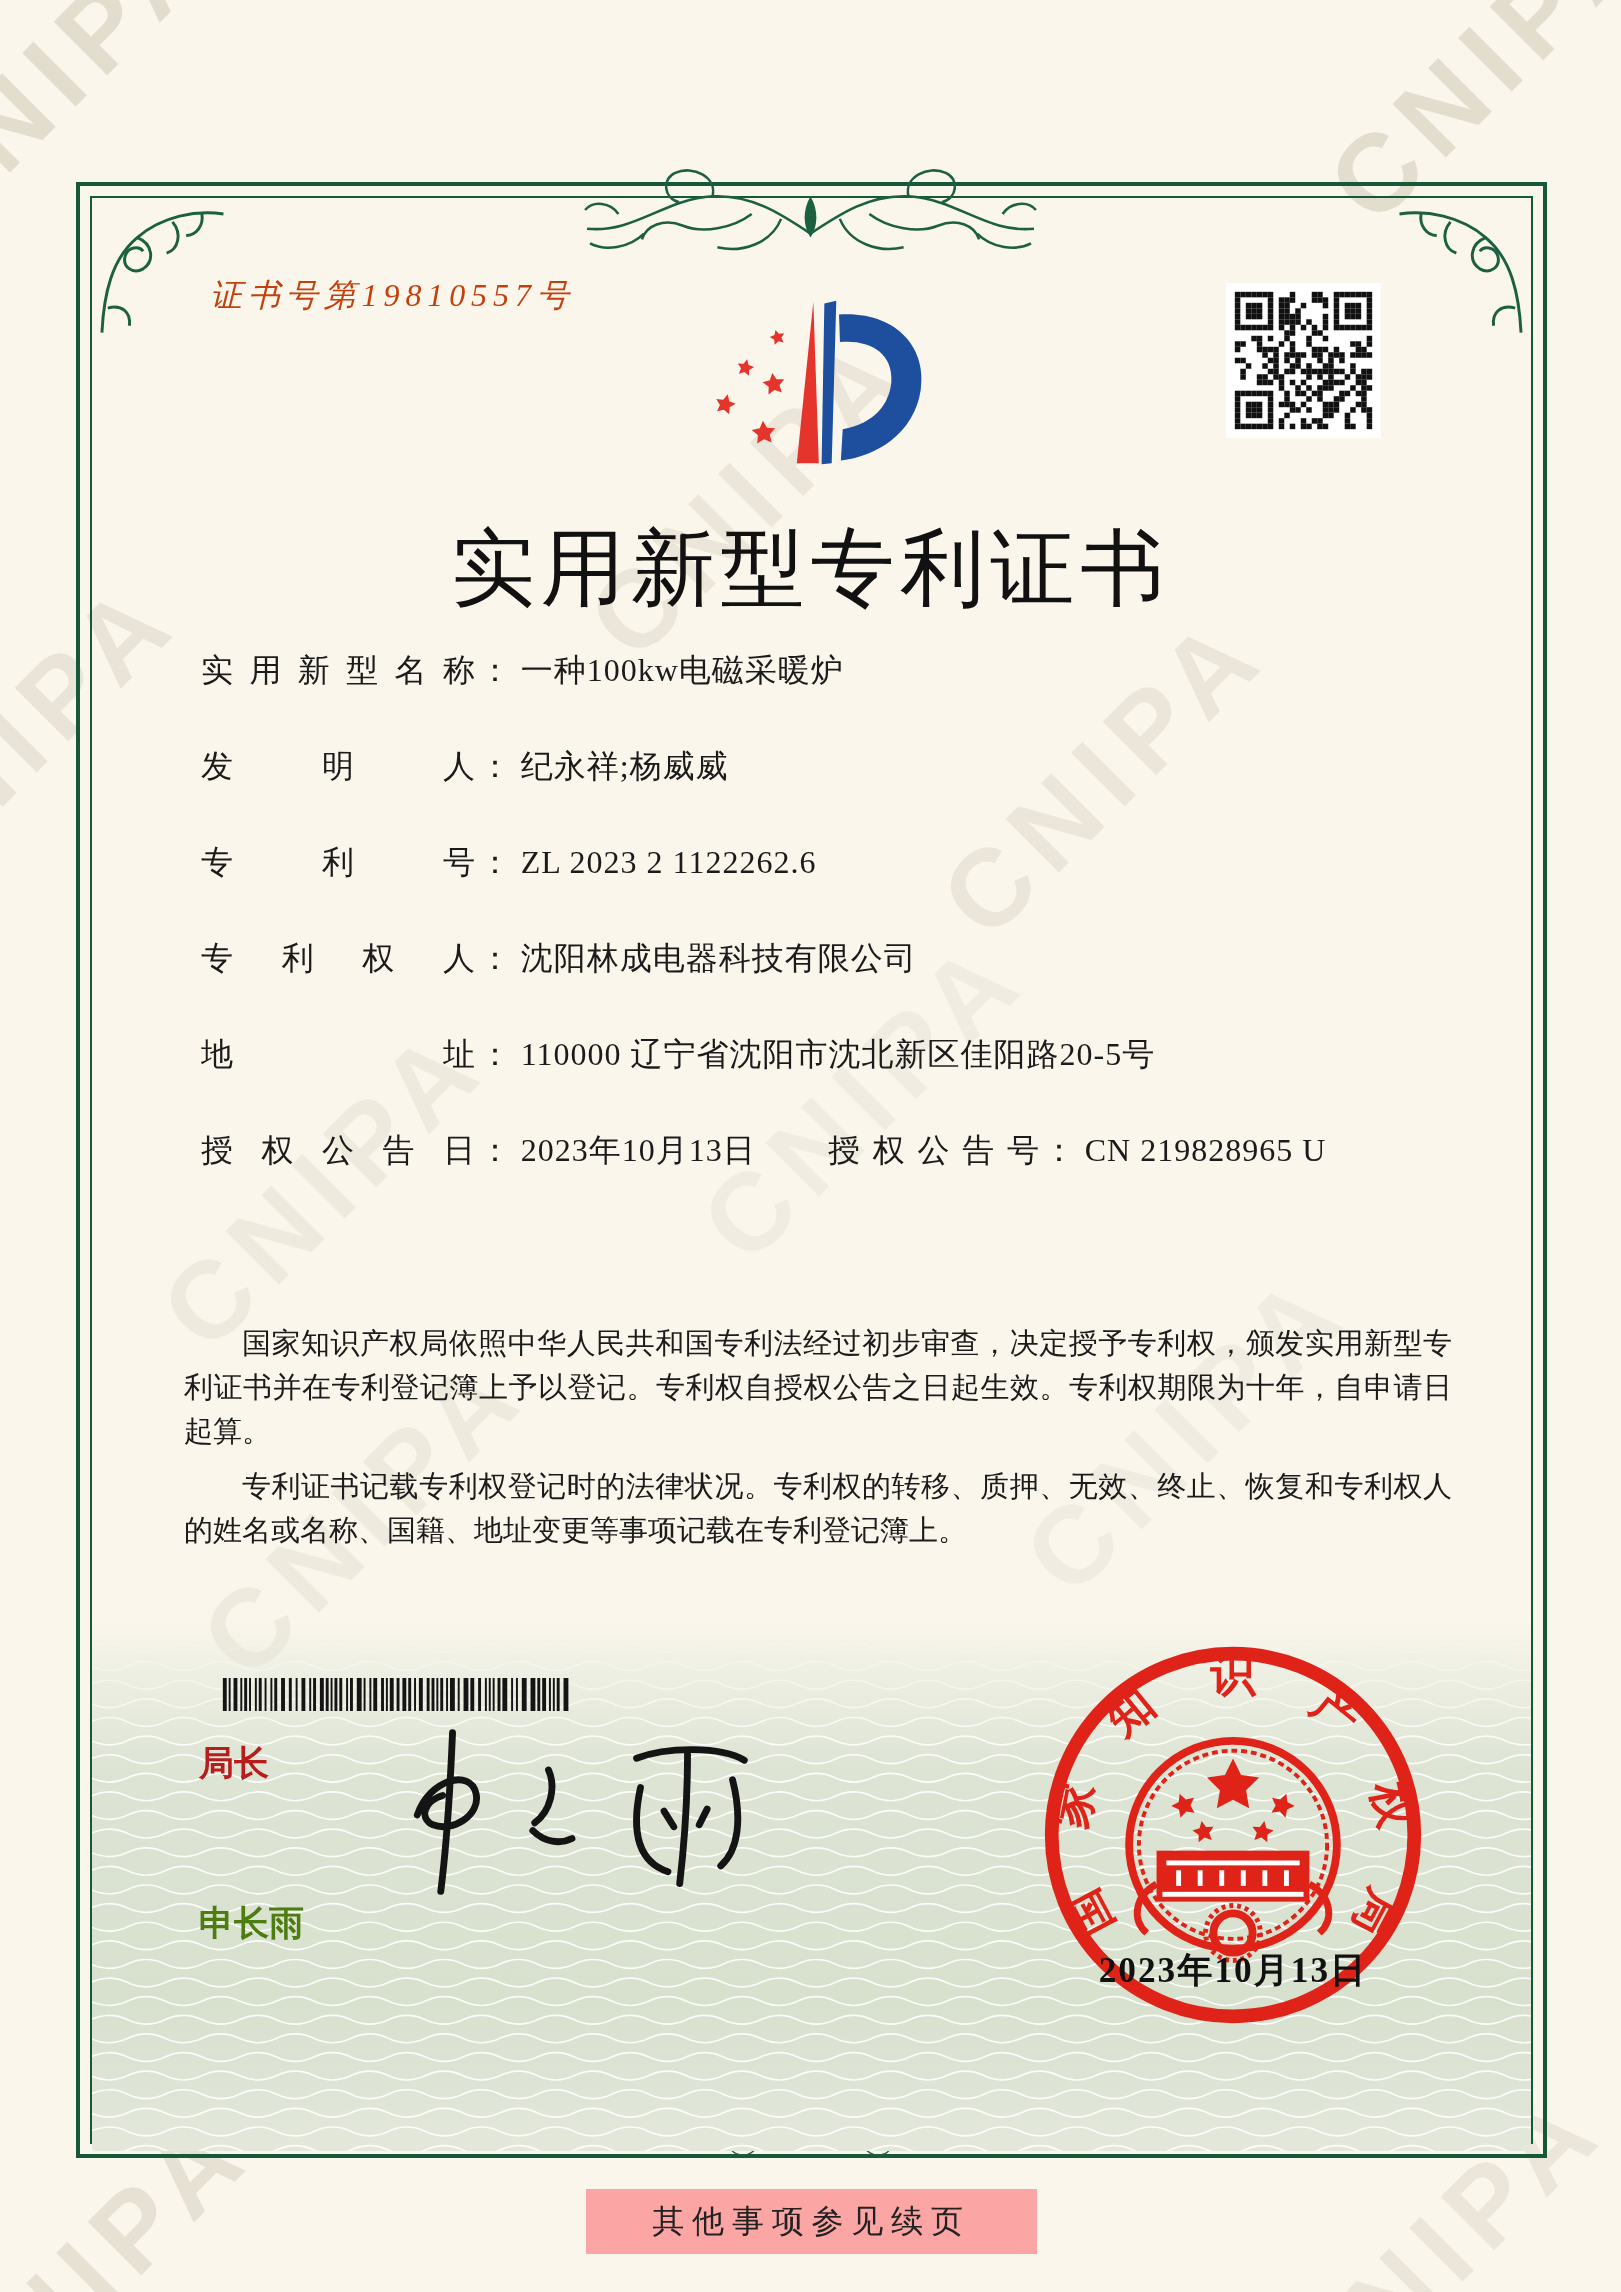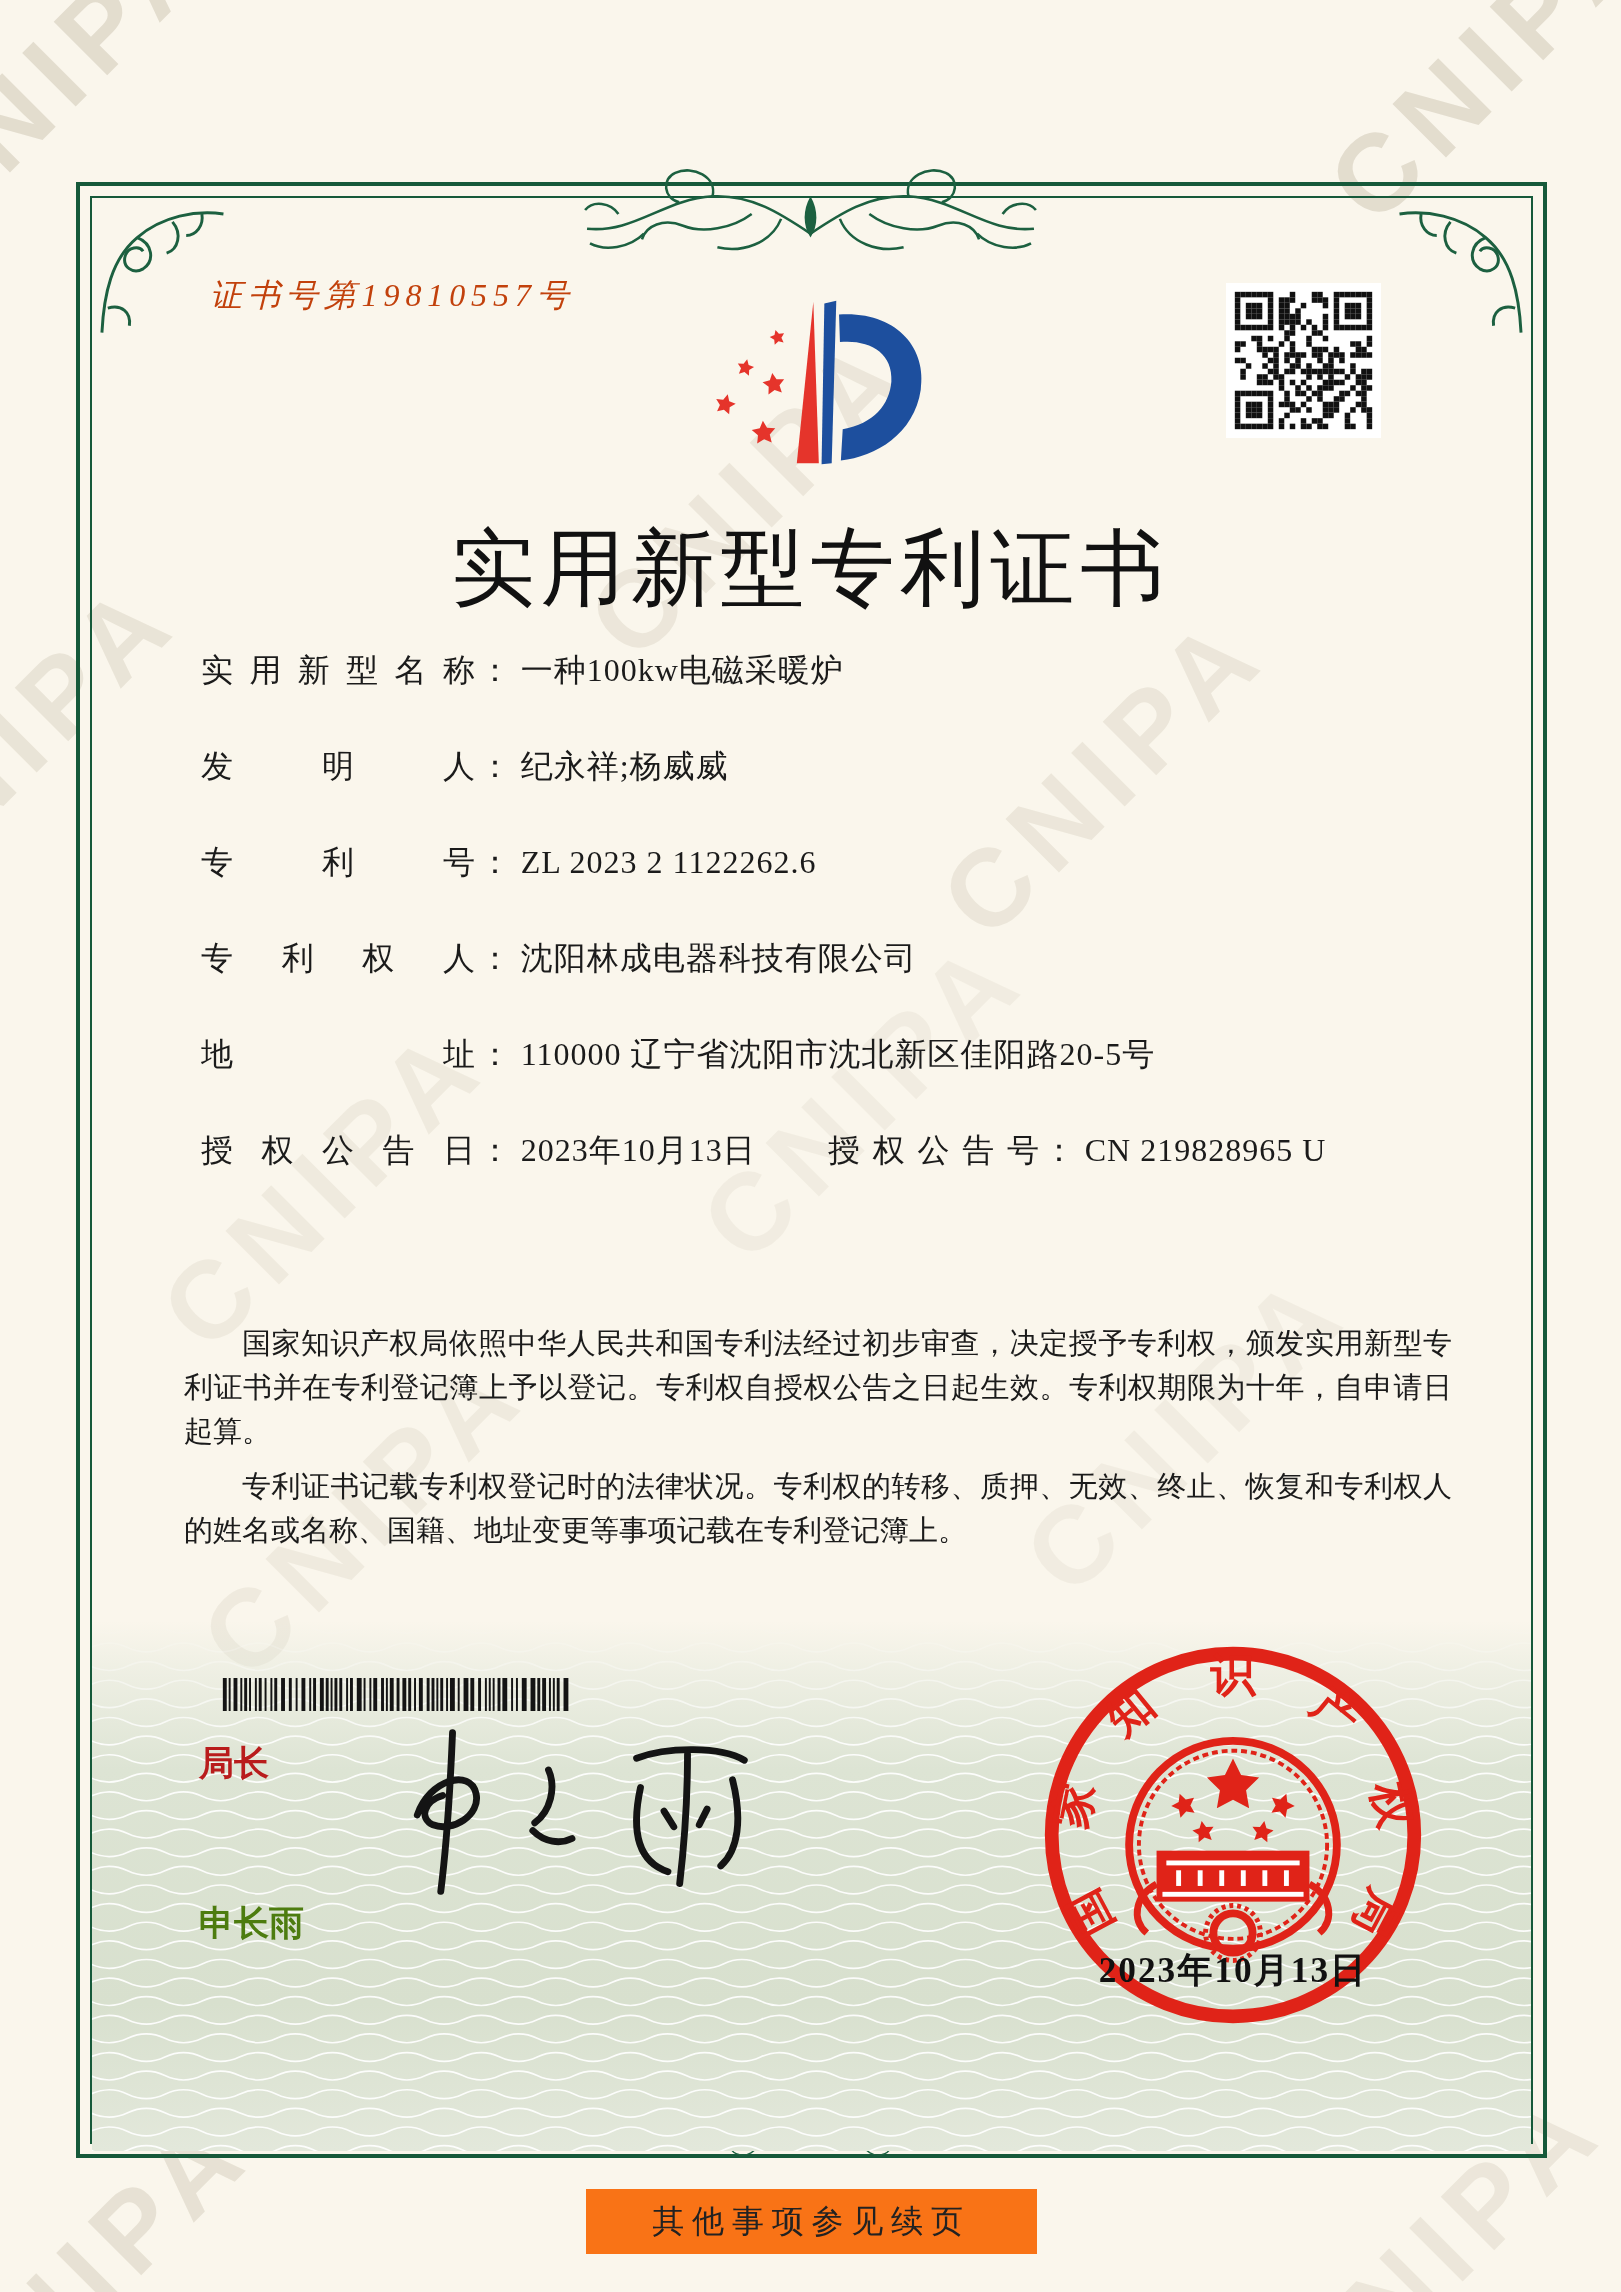--- a/index.html
+++ b/index.html
@@ -38,21 +38,21 @@
   .band svg{-webkit-mask-image:linear-gradient(180deg,transparent 0,#000 127px);
             mask-image:linear-gradient(180deg,transparent 0,#000 127px);}
   .barcode{position:absolute;left:219px;top:1678px;z-index:5;}
   .signer-title{position:absolute;left:199px;top:1740px;font-size:35px;font-weight:700;
                 font-family:"Liberation Sans","DejaVu Sans",sans-serif;color:#b91c1c;z-index:5;}
   .signer-name{position:absolute;left:199px;top:1900px;font-size:35px;font-weight:700;
                font-family:"Liberation Sans","DejaVu Sans",sans-serif;color:#4d7c0f;z-index:5;}
   .signature{position:absolute;left:384px;top:1717px;width:421px;height:196px;z-index:6;}
   .seal{position:absolute;left:1037px;top:1639px;width:392px;height:392px;z-index:6;}
   .page-info{position:absolute;left:0;right:0;top:2098px;text-align:center;font-size:25.5px;color:#222;z-index:5;}
-  .note-strip{position:absolute;left:586px;top:2189px;width:451px;height:65px;background:#f97316;z-index:4;
+  .note-strip{position:absolute;left:586px;top:2189px;width:451px;height:65px;background:#fca5a5;z-index:4;
               display:flex;align-items:center;justify-content:center;}
   .note-strip span{font-size:32px;letter-spacing:7.8px;color:#222;}
 </style>
 </head>
 <body>
 
 <div class="page">
 
   <div class="wm-layer" id="wm-layer">
       <div class="wm" style="left: 54px; top: 74px; opacity: 0.2;">CNIPA</div>

